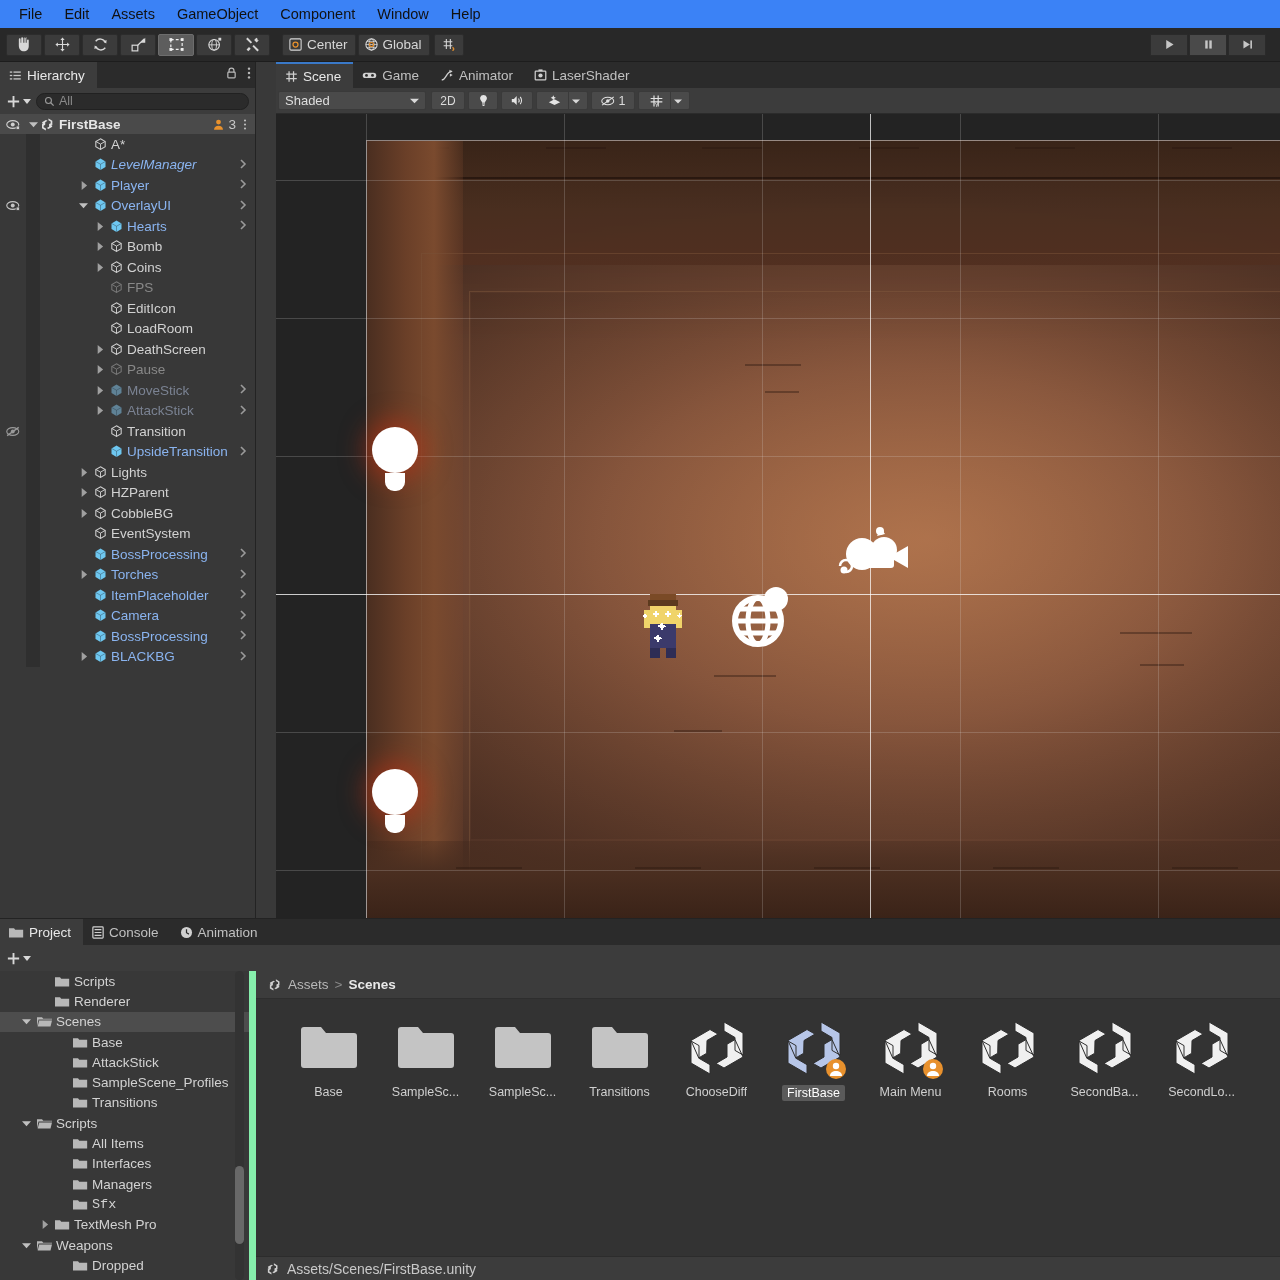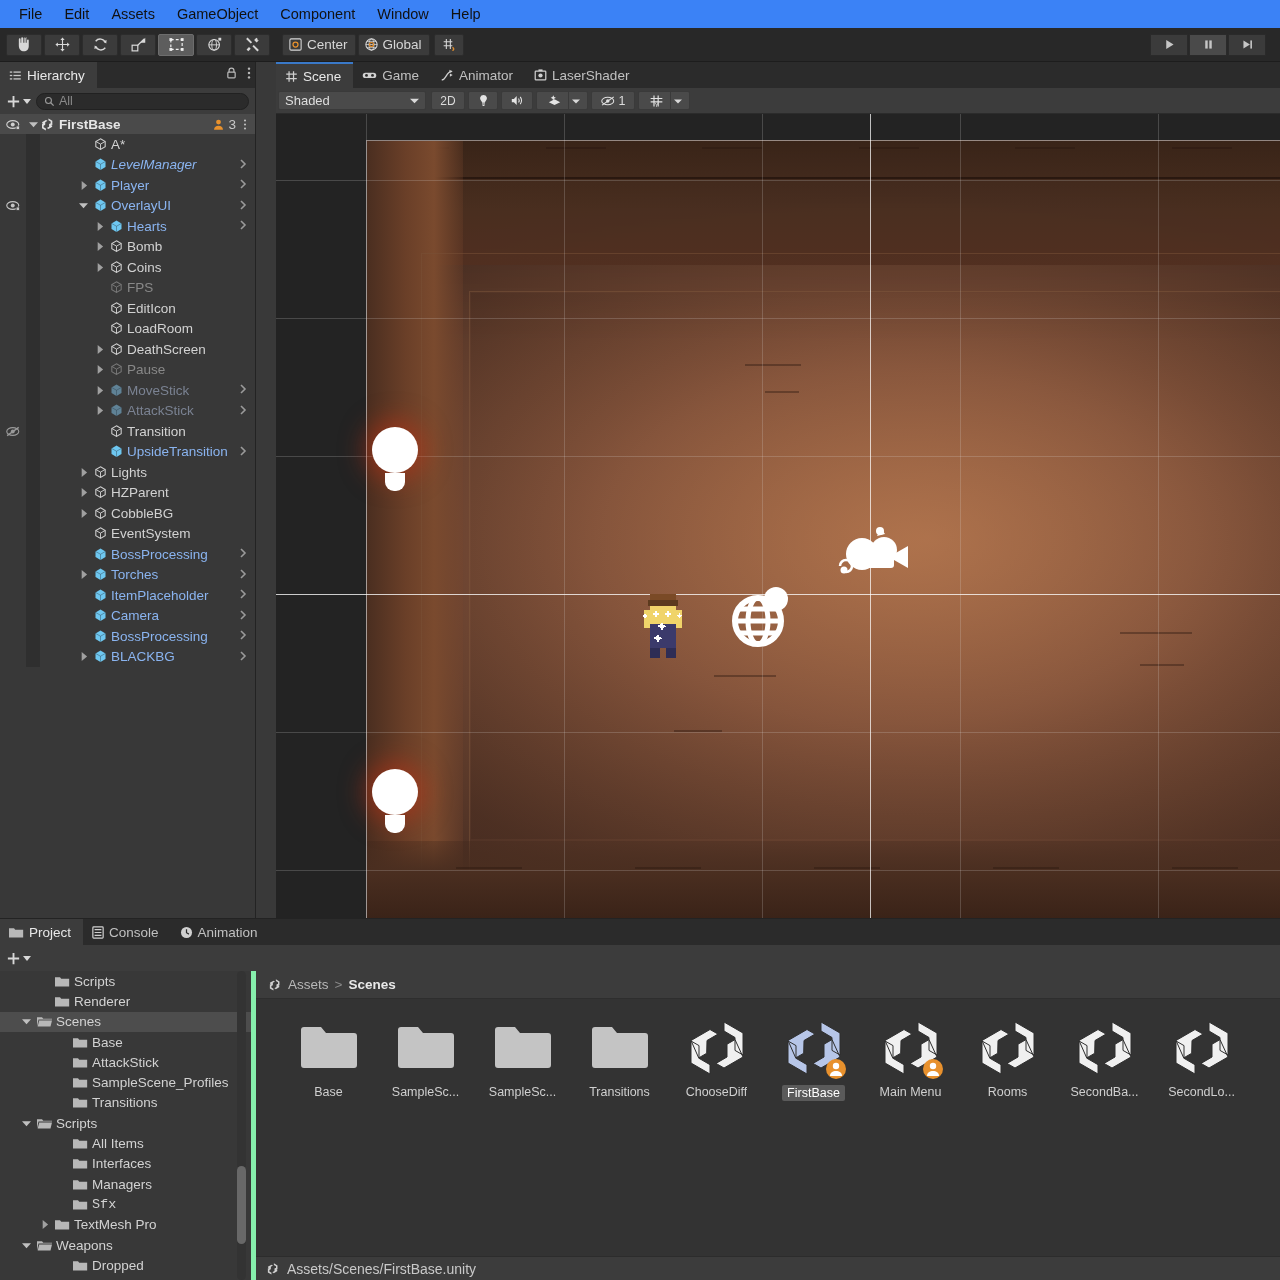--- a/index.html
+++ b/index.html
@@ -153,21 +153,21 @@
 
   .gizmo { position:absolute; }
   .bulb { width:46px; height:46px; border-radius:50%; background:#fff; box-shadow:0 0 24px 8px rgba(200,50,20,0.5); }
   .bulb-base { width:20px; height:18px; background:#fff; border-radius:0 0 9px 9px; margin:0 auto; }
 
   
   .lower { flex:1 1 auto; display:flex; flex-direction:column; min-height:0; background:#383838; border-top:1px solid #232323;}
   .proj-tabs { height:26px; background:#2b2b2b; display:flex; align-items:flex-end; flex:0 0 26px; }
   .proj-toolbar { height:26px; background:#3c3c3c; display:flex; align-items:center; padding:0 6px; flex:0 0 26px; }
   .proj-main { flex:1 1 auto; display:flex; min-height:0; }
-  .proj-tree { width:256px; flex:0 0 256px; background:#383838; position:relative; overflow:hidden; border-right:5px solid #86efac; }
+  .proj-tree { width:256px; flex:0 0 256px; background:#383838; position:relative; overflow:hidden; border-right:7px solid #86efac; }
   .prow { height:20.3px; display:flex; align-items:center; gap:4px; font-size:13.5px; color:#d2d2d2; padding-left:4px; }
   .prow.sel { background:#4d4d4d; }
   .proj-right { flex:1 1 auto; display:flex; flex-direction:column; min-width:0; background:#383838; }
   .crumb { height:28px; background:#3c3c3c; display:flex; align-items:center; gap:6px; padding-left:12px; font-size:13.5px; color:#b8b8b8; border-bottom:1px solid #2e2e2e; flex:0 0 28px; }
   .crumb .cur { color:#e9e9e9; font-weight:bold; }
   .grid-area { flex:1 1 auto; background:#333333; padding:18px 0 0 24px; display:flex; gap:0; flex-wrap:wrap; align-content:flex-start; overflow:hidden;}
   .asset { width:97px; display:flex; flex-direction:column; align-items:center; gap:6px; }
   .asset .thumb { width:62px; height:62px; display:flex; align-items:center; justify-content:center; position:relative; }
   .asset .aname { font-size:12.5px; color:#cfcfcf; max-width:92px; white-space:nowrap; overflow:hidden; text-overflow:ellipsis; text-align:center; }
   .asset .aname.sel { background:#5a5a5a; color:#fff; padding:1px 5px; border-radius:2px; }

